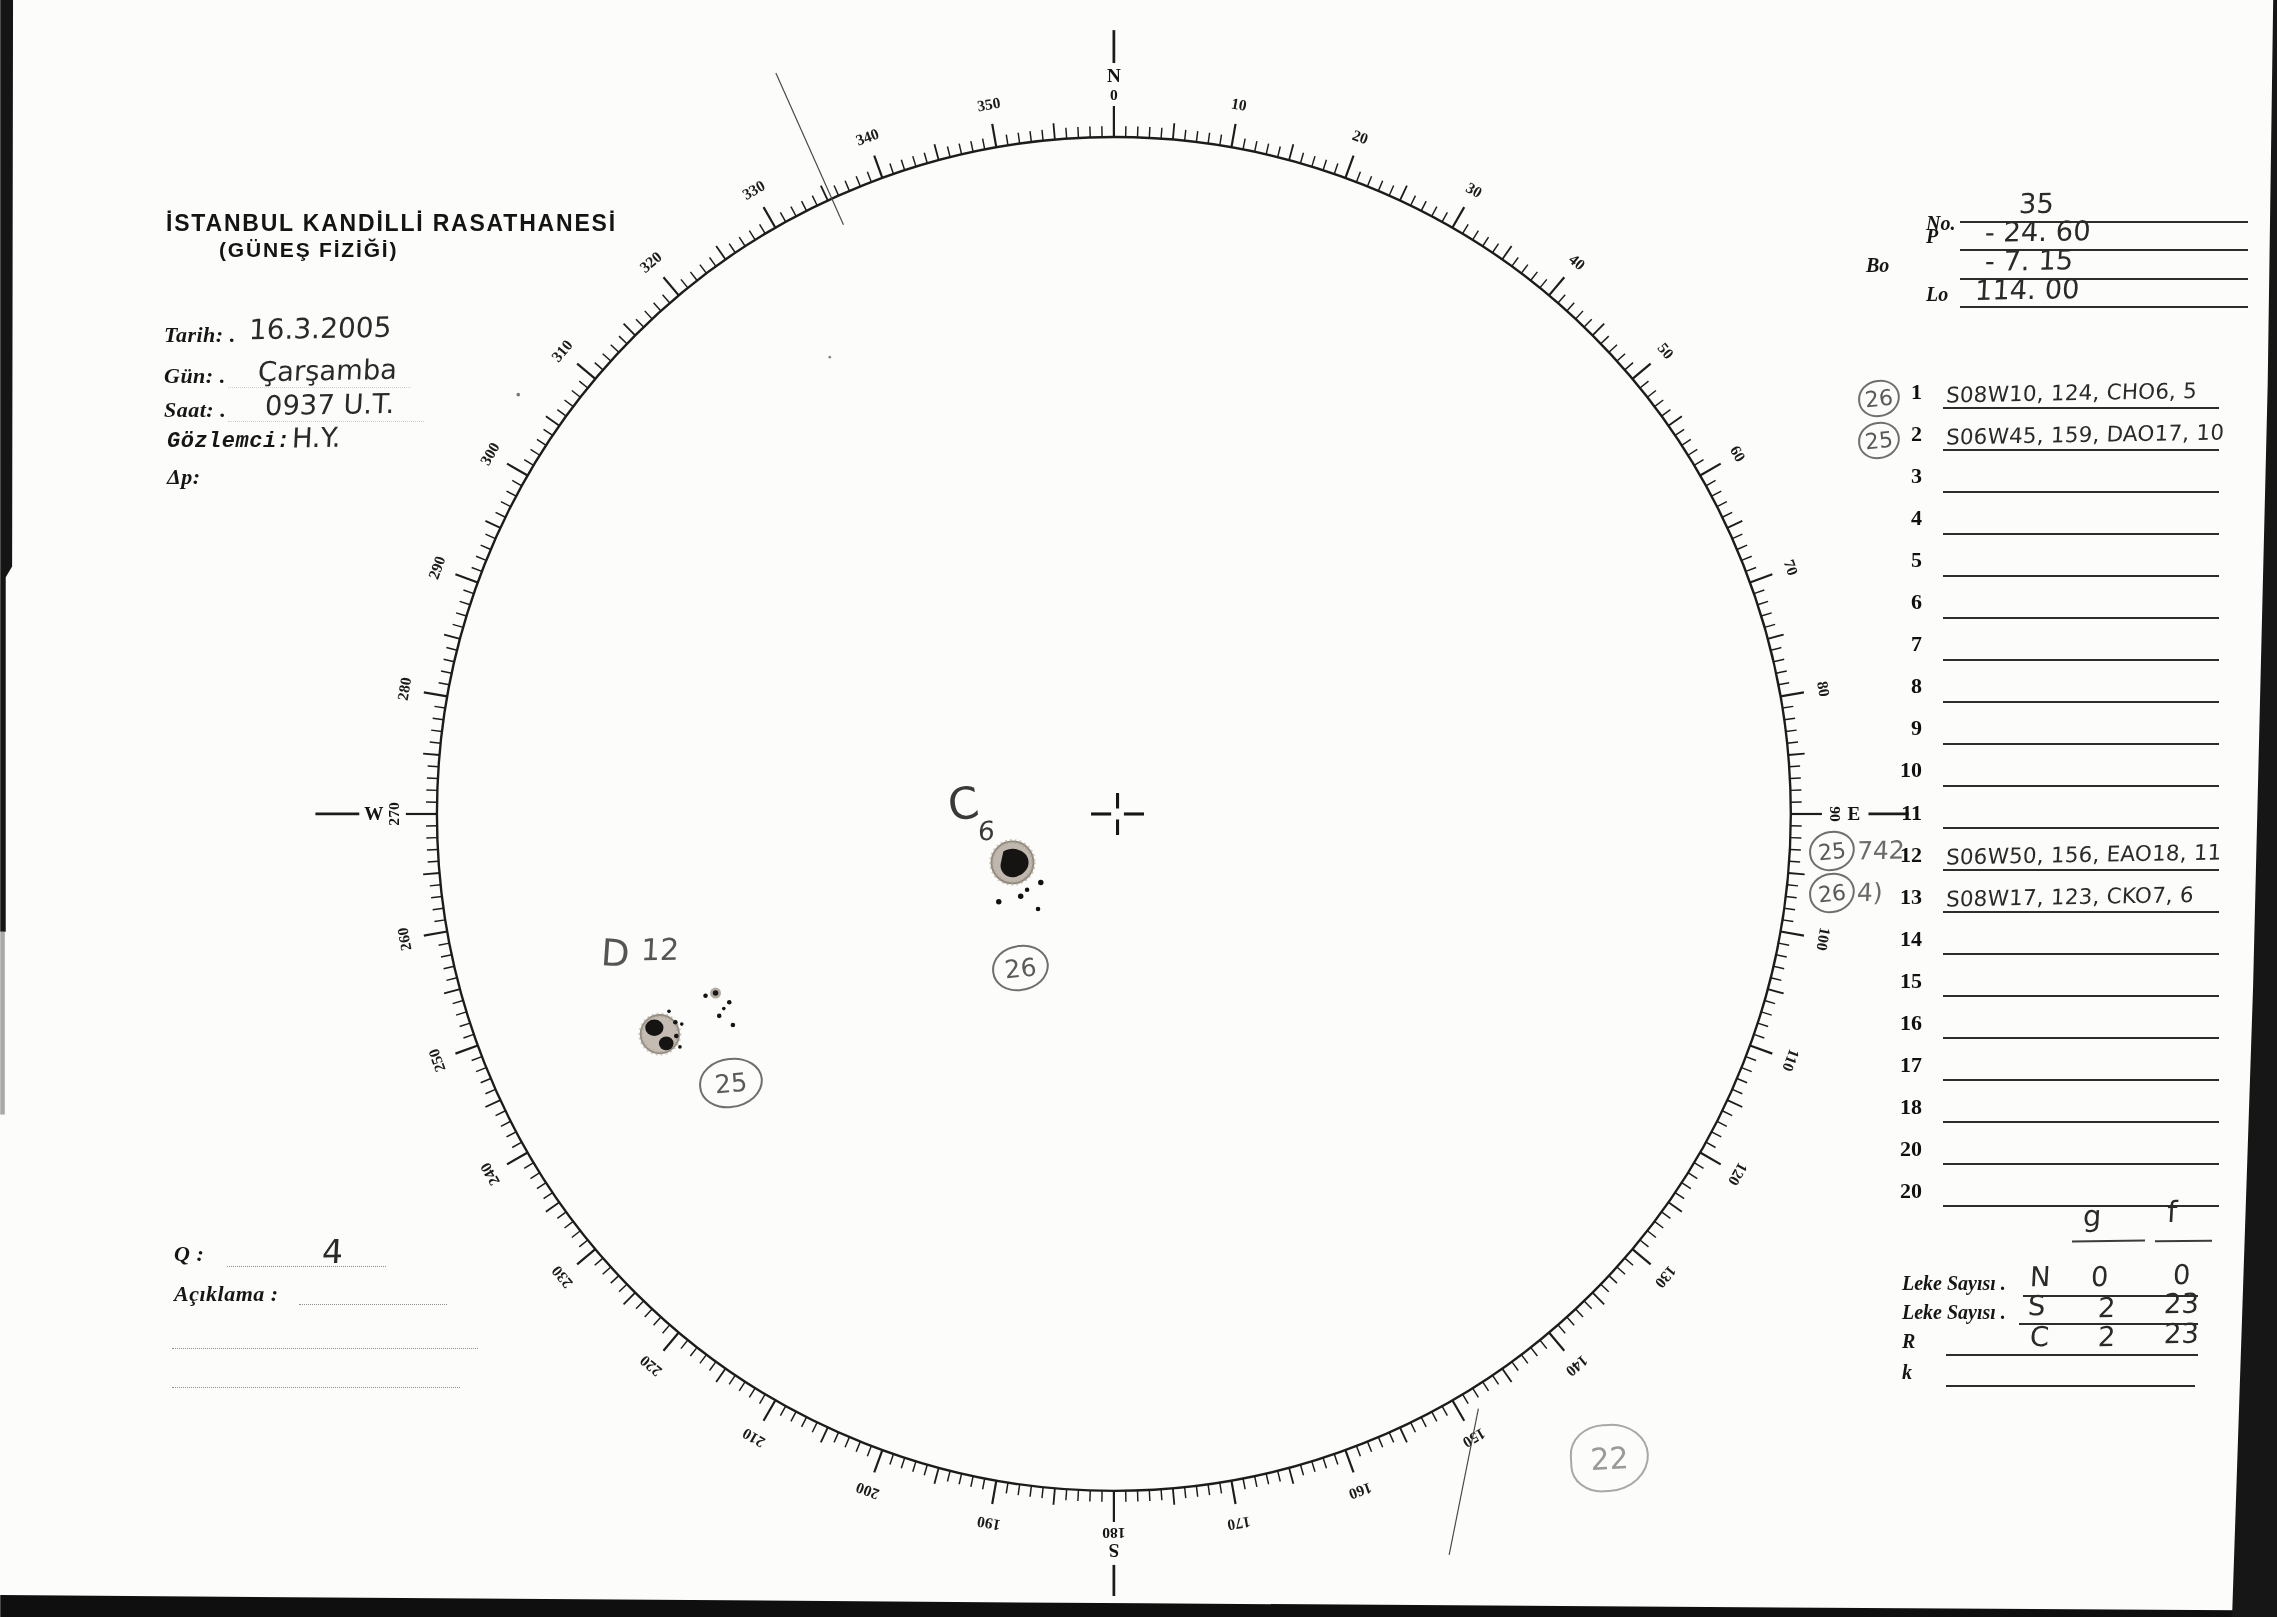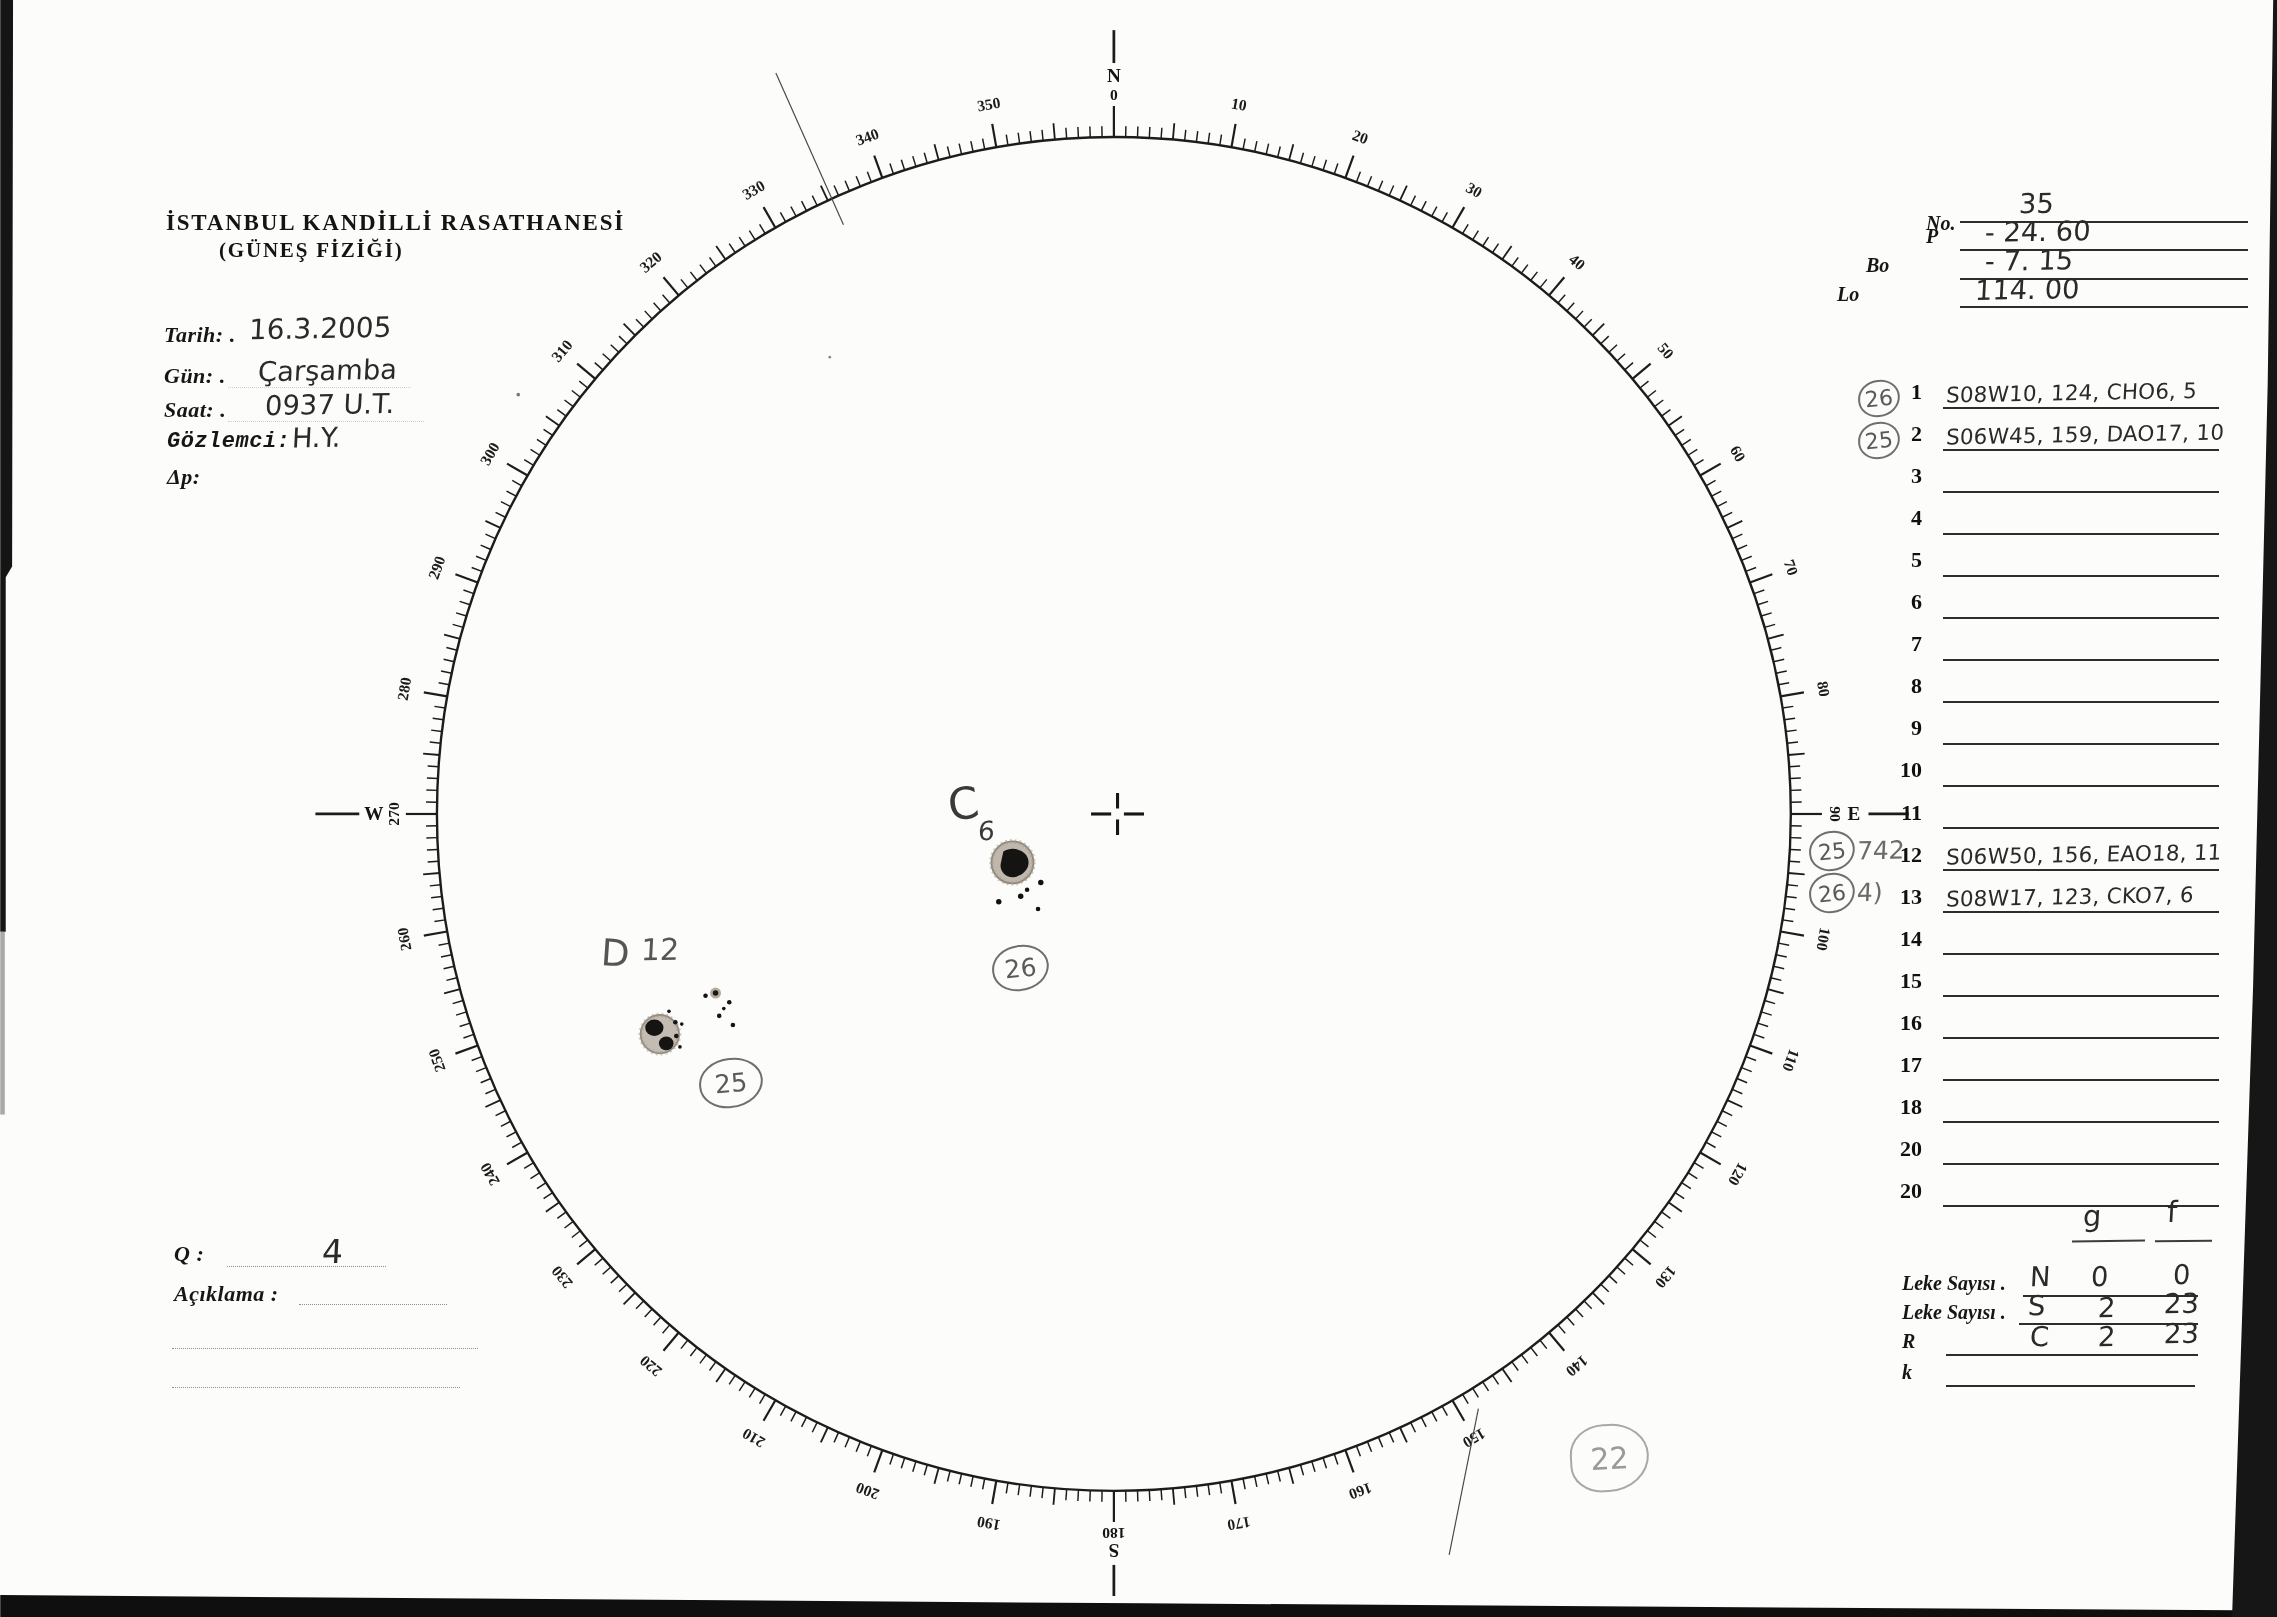--- a/index.html
+++ b/index.html
@@ -5,21 +5,21 @@
   html,body{margin:0;padding:0;background:#333;}
   #sheet{
     position:relative;width:2278px;height:1617px;background:#fcfcfa;
     overflow:hidden;font-family:"Liberation Serif",serif;
   }
   .abs{position:absolute;}
   .lbl{font-family:"Liberation Serif",serif;font-weight:bold;font-style:italic;
        font-size:22px;color:#161616;letter-spacing:0.5px;white-space:nowrap;}
   .lbl2{font-family:"Liberation Serif",serif;font-weight:bold;font-style:italic;
         font-size:20px;color:#161616;white-space:nowrap;}
-  .title-line{font-family:Liberation Serif, serif;font-weight:bold;font-size:23px;
+  .title-line{font-family:Liberation Sans, sans-serif;font-weight:bold;font-size:23px;
         color:#141414;letter-spacing:1.8px;white-space:nowrap;}
   .hw{font-family:"DejaVu Sans",sans-serif;color:#2a2a2a;display:inline-block;
       transform:rotate(-1deg) skewX(-4deg);white-space:nowrap;}
   .hw-gray{color:#6b6b6b;}
   .num{font-family:"Liberation Serif",serif;font-weight:bold;font-size:22px;
        color:#101010;text-align:right;}
   .uline{border-bottom:2.2px solid #2d2d2d;height:0;}
   .uline-hw{border-bottom:2px solid #3c3c3c;height:0;transform:rotate(-.6deg);}
   .dotted{border-bottom:1.8px dotted #8f8f8f;height:0;}
   .dotted-faint{border-bottom:1.8px dotted #cfcfcf;height:0;}
@@ -502,21 +502,21 @@
   <div class="abs uline" style="left:1960px;top:221px;width:288px;"></div>
 
   <div class="abs lbl2" style="left:1926px;top:225px;">P</div>
   <span class="abs hw" style="left:1985px;top:216px;font-size:27.4px;">- 24. 60</span>
   <div class="abs uline" style="left:1960px;top:249px;width:288px;"></div>
 
   <div class="abs lbl2" style="left:1866px;top:254px;">Bo</div>
   <span class="abs hw" style="left:1985px;top:245px;font-size:27.4px;">- 7. 15</span>
   <div class="abs uline" style="left:1960px;top:278px;width:288px;"></div>
 
-  <div class="abs lbl2" style="left:1837px;top:283px;">Lo</div>
+  <div class="abs lbl2" style="left:1926px;top:283px;">Lo</div>
   <span class="abs hw" style="left:1975px;top:274px;font-size:27.4px;">114. 00</span>
   <div class="abs uline" style="left:1960px;top:306px;width:288px;"></div>
 
   <div id="list">
       <div class="num" style="position:absolute;left:1882px;top:379px;width:40px;">1</div>
       <div class="uline" style="position:absolute;left:1943px;top:407px;width:276px;"></div>
       <div class="hw entry" style="position:absolute;left:1946px;top:380px;width:274px;">S08W10, 124, CHO6, 5</div>
       <div class="badge" style="position:absolute;left:1858px;top:380px;width:42px;height:37px;font-size:22px;transform:rotate(-6deg);">26</div>
       <div class="num" style="position:absolute;left:1882px;top:421px;width:40px;">2</div>
       <div class="uline" style="position:absolute;left:1943px;top:449px;width:276px;"></div>

